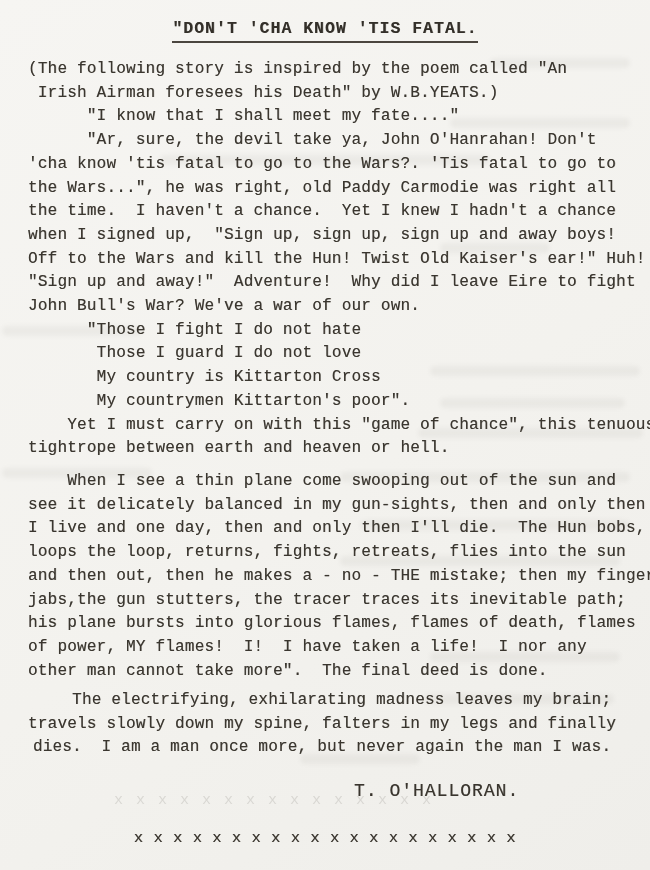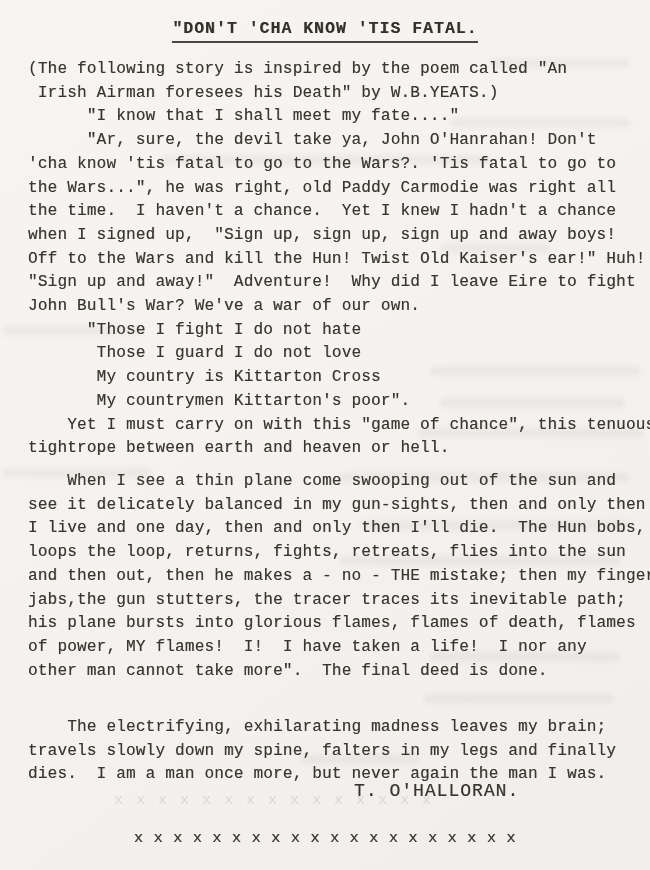--- a/index.html
+++ b/index.html
@@ -49,21 +49,21 @@
     font-family: inherit;
     font-size: 16px;
     line-height: 23.7px;
     letter-spacing: 0.2px;
     white-space: pre;
     color: #3a362f;
     text-shadow: 0.35px 0.35px 0.45px rgba(58,52,44,0.5);
   }
   #block1 { top: 58px; }
   #block2 { top: 470px; }
-  #block3 { top: 716px; }
+  #block3 { top: 689px; text-align: center; }
   .signature {
     position: absolute;
     top: 781px;
     left: 354px;
     font-size: 18px;
     letter-spacing: 1px;
     color: #39352e;
     text-shadow: 0.35px 0.35px 0.45px rgba(58,52,44,0.5);
   }
   .ghost-xrow {

